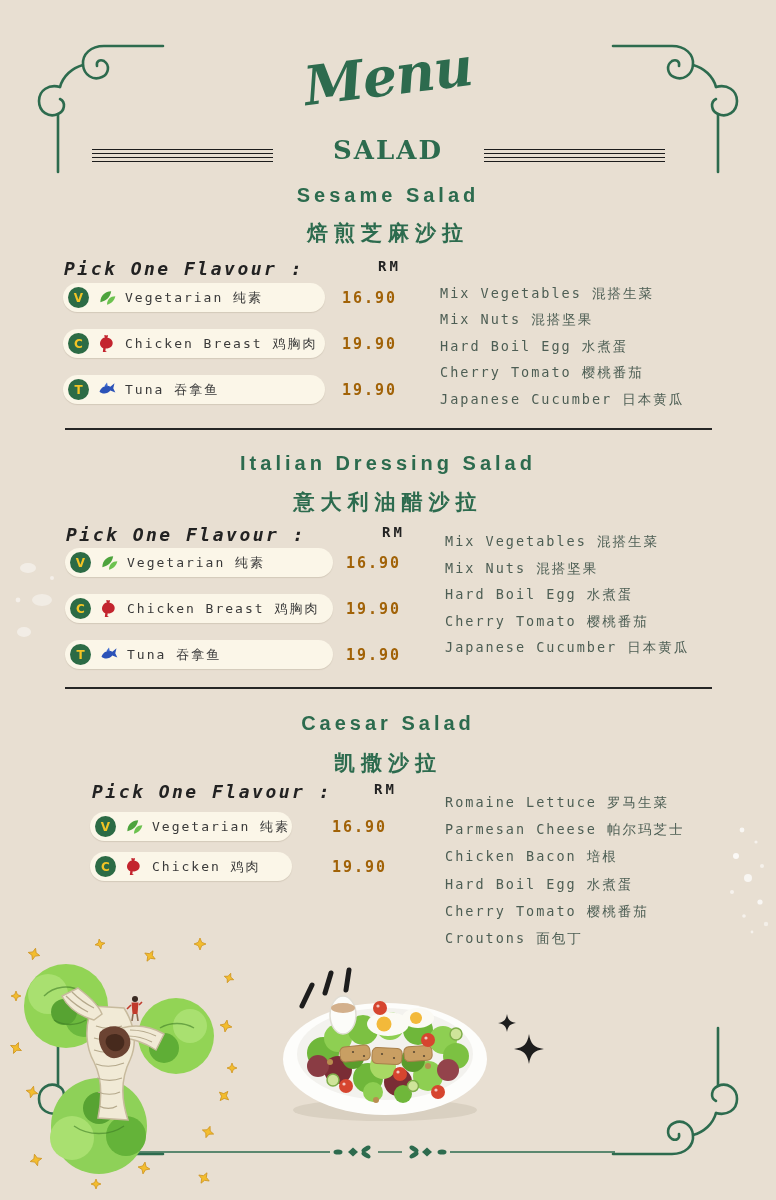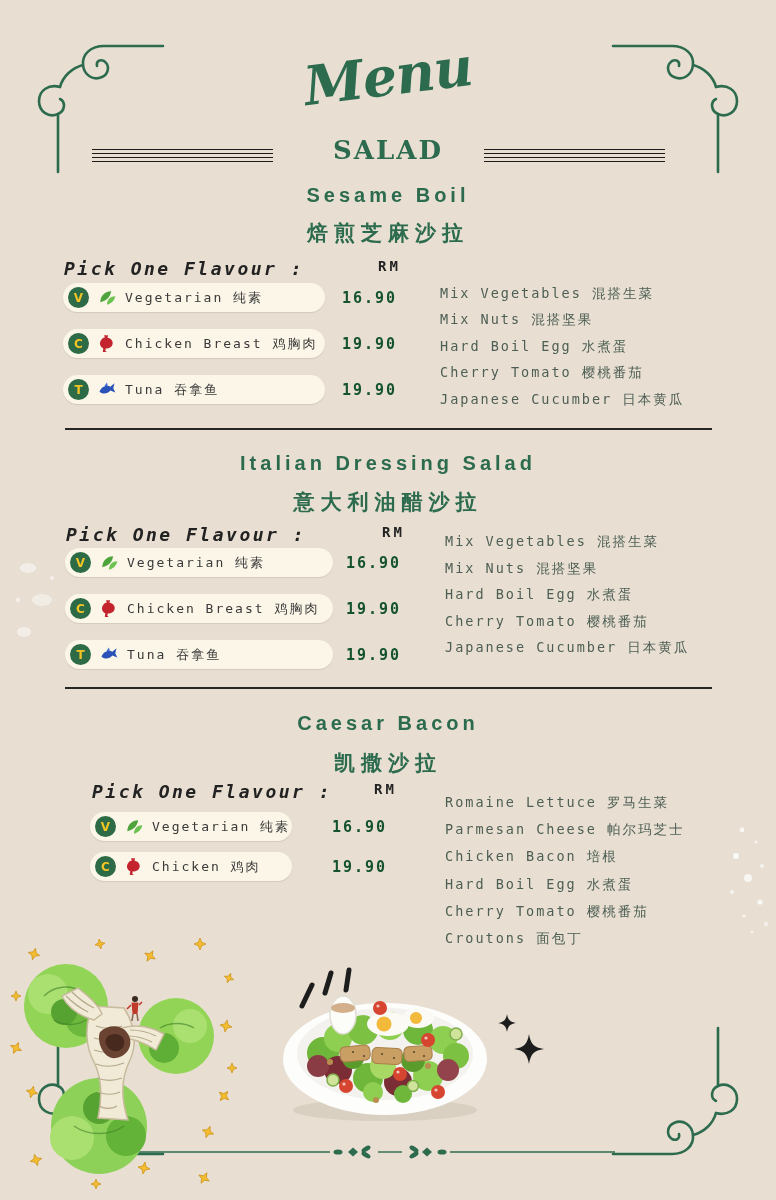--- a/index.html
+++ b/index.html
@@ -47,21 +47,21 @@
     box-shadow:0 1px 1px rgba(120,105,80,.18);
   }
   .badge{
     width:21px;height:21px;border-radius:50%;background:#2c6b45;flex:0 0 21px;
     display:flex;align-items:center;justify-content:center;
     color:#f3c425;font-size:12px;font-weight:bold;
     font-family:"DejaVu Sans",sans-serif;
   }
   .pill-icon{width:20px;height:20px;flex:0 0 20px;}
   .pill-label{font-size:13px;color:#3a3a3a;letter-spacing:2px;white-space:nowrap;}
-  .price{position:absolute;font-size:15px;font-weight:bold;color:#14532d;letter-spacing:2px;white-space:nowrap;}
+  .price{position:absolute;font-size:15px;font-weight:bold;color:#a16207;letter-spacing:2px;white-space:nowrap;}
   .ing{position:absolute;list-style:none;margin:0;padding:0;}
   .ing li{
     font-size:13.5px;color:#4d5e54;letter-spacing:2px;white-space:nowrap;
   }
   .divider{position:absolute;left:65px;width:647px;height:1.6px;background:#262626;}
   
   svg{display:block;}
   .corner{position:absolute;width:160px;height:150px;}
   .splat{position:absolute;}
 </style>
@@ -101,21 +101,21 @@
       <path d="M52 63 C41 60 31 66 31 77 C31 88 41 94 50 90 C57 87 58 78 52 75"></path>
       <path d="M50 148 V90"></path>
     </g>
   </svg>
 
   <div class="menu-script">Menu</div>
   <div class="rule-group" style="left:92px;top:149px"></div>
   <div class="rule-group" style="left:484px;top:149px"></div>
   <h1 class="category-heading">SALAD</h1>
 
-  <h2 class="sec-title" style="top:184px">Sesame Boil</h2>
+  <h2 class="sec-title" style="top:184px">Sesame Salad</h2>
   <div class="sec-title-zh" style="top:207px">焙煎芝麻沙拉</div>
   <div class="pick-label" style="left:64px;top:258px">Pick One Flavour :</div>
   <div class="rm" style="left:362px;top:258px">RM</div>
 
   <div class="pill" style="left:63px;top:283px;width:262px">
     <span class="badge">V</span>
     <svg class="pill-icon" viewBox="0 0 24 24">
       <path d="M4 17 C4 9 10 4 17 4 C16 11 11 16 4 17Z" fill="#4da33c"></path>
       <path d="M12 20 C12 14 16 10 22 10 C21 15 17 19 12 20Z" fill="#6cc24f"></path>
     </svg>
@@ -189,21 +189,21 @@
   <ul class="ing" style="left:445px;top:528px;line-height:26.6px">
     <li>Mix Vegetables 混搭生菜</li>
     <li>Mix Nuts 混搭坚果</li>
     <li>Hard Boil Egg 水煮蛋</li>
     <li>Cherry Tomato 樱桃番茄</li>
     <li>Japanese Cucumber 日本黄瓜</li>
   </ul>
 
   <div class="divider" style="top:687px"></div>
 
-  <h2 class="sec-title" style="top:712px">Caesar Bacon</h2>
+  <h2 class="sec-title" style="top:712px">Caesar Salad</h2>
   <div class="sec-title-zh" style="top:737px">凯撒沙拉</div>
   <div class="pick-label" style="left:92px;top:781px">Pick One Flavour :</div>
   <div class="rm" style="left:358px;top:781px">RM</div>
 
   <div class="pill" style="left:90px;top:812px;width:202px">
     <span class="badge">V</span>
     <svg class="pill-icon" viewBox="0 0 24 24">
       <path d="M4 17 C4 9 10 4 17 4 C16 11 11 16 4 17Z" fill="#4da33c"></path>
       <path d="M12 20 C12 14 16 10 22 10 C21 15 17 19 12 20Z" fill="#6cc24f"></path>
     </svg>

